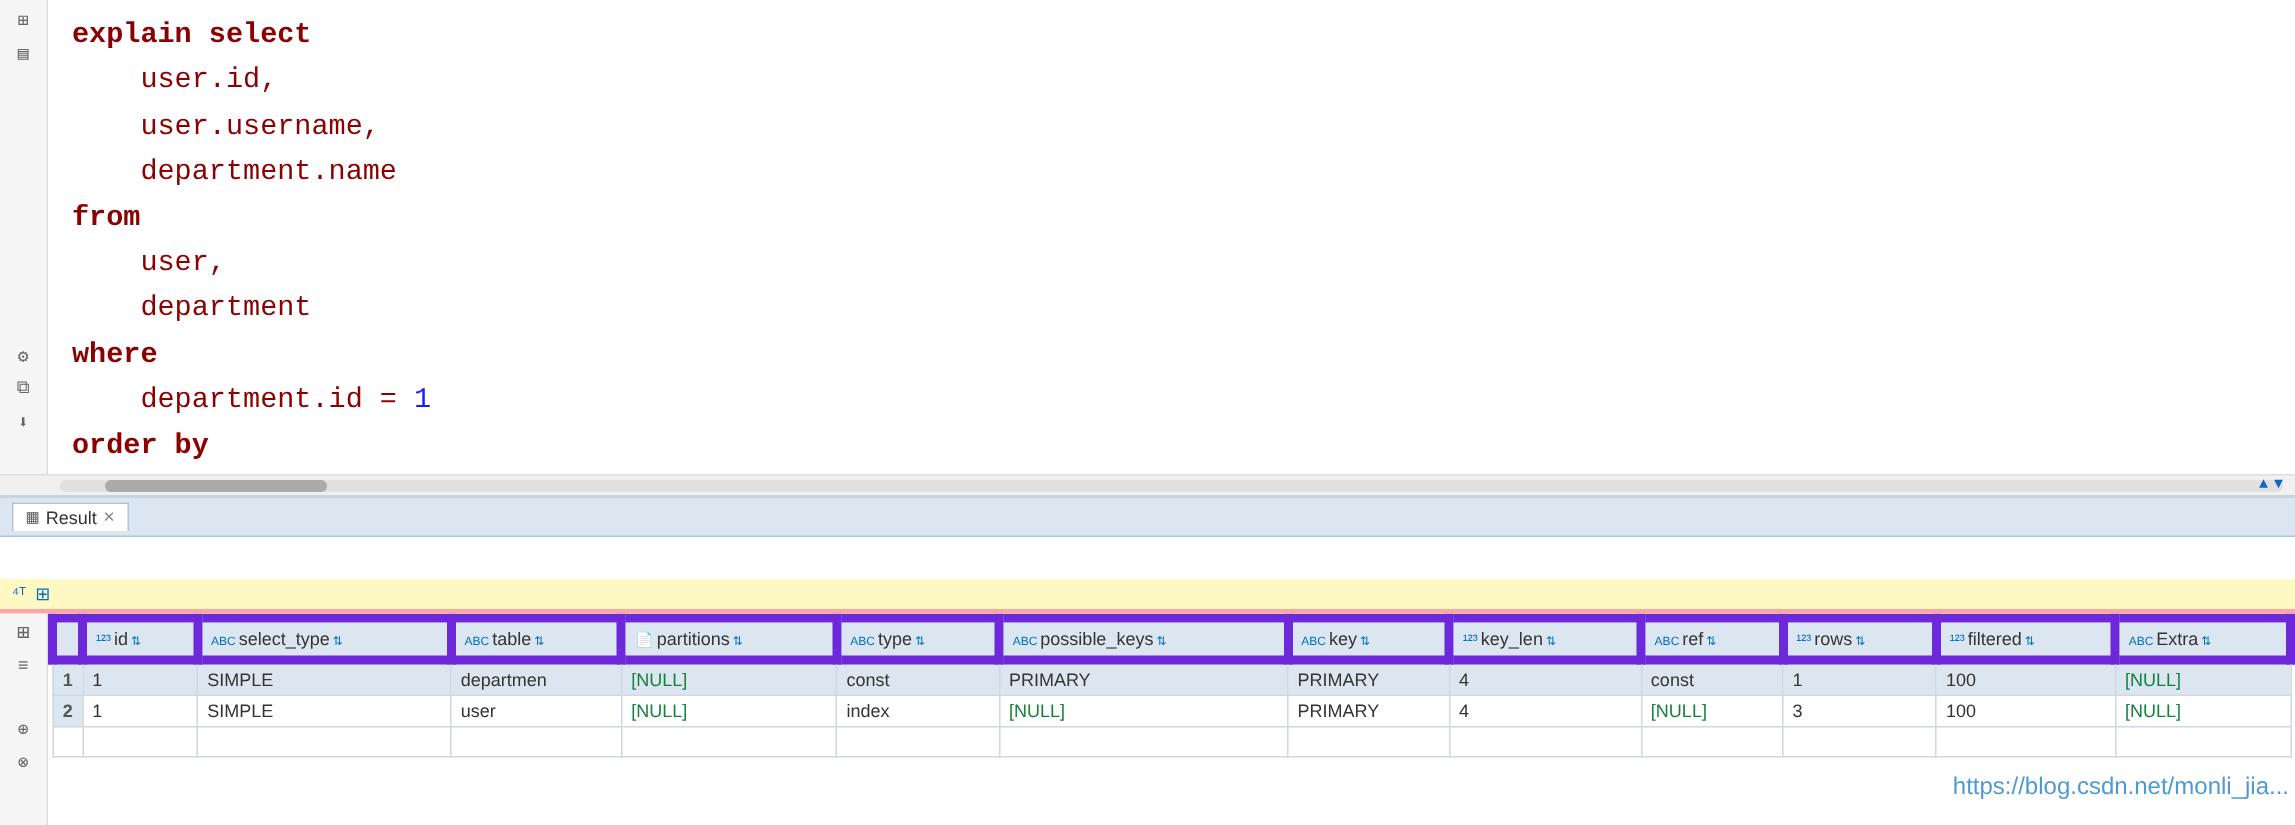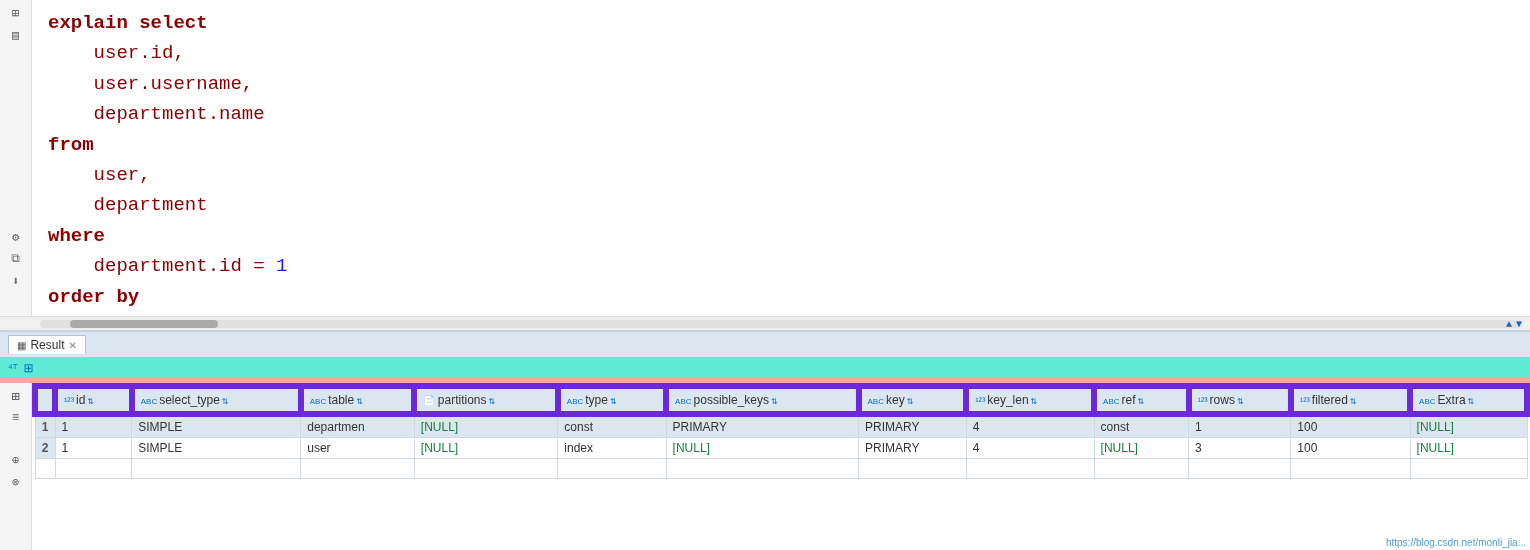--- a/index.html
+++ b/index.html
@@ -148,26 +148,27 @@
       color: #888;
       font-size: 10px;
       cursor: pointer;
     }
 
     
     .query-bar {
       display: flex;
       align-items: center;
       padding: 3px 8px;
-      background: #5eead4;
-      border-bottom: 5px solid #fca5a5;
+      background: #fef9c3;
+      border-bottom: 3px solid #fca5a5;
       font-family: Arial, sans-serif;
       font-size: 12px;
       flex-shrink: 0;
       gap: 6px;
+      margin-top: 28px;
     }
 
     .query-bar .query-text {
       color: #0070c0;
       font-family: 'Courier New', monospace;
       font-size: 11px;
     }
 
     .query-bar .filter-icon {
       color: #0070c0;
@@ -260,23 +261,23 @@
     tbody td.row-num {
       background: #dce6f0;
       text-align: right;
       color: #555;
       font-weight: bold;
       width: 20px;
     }
 
     .watermark {
       position: fixed;
-      bottom: 2px;
+      bottom: 16px;
       right: 4px;
-      font-size: 10px;
+      font-size: 16px;
       color: #0070c0;
       font-family: Arial, sans-serif;
       opacity: 0.7;
     }
   </style>
 </head>
 <body>
 
 <div class="main-container">
 

